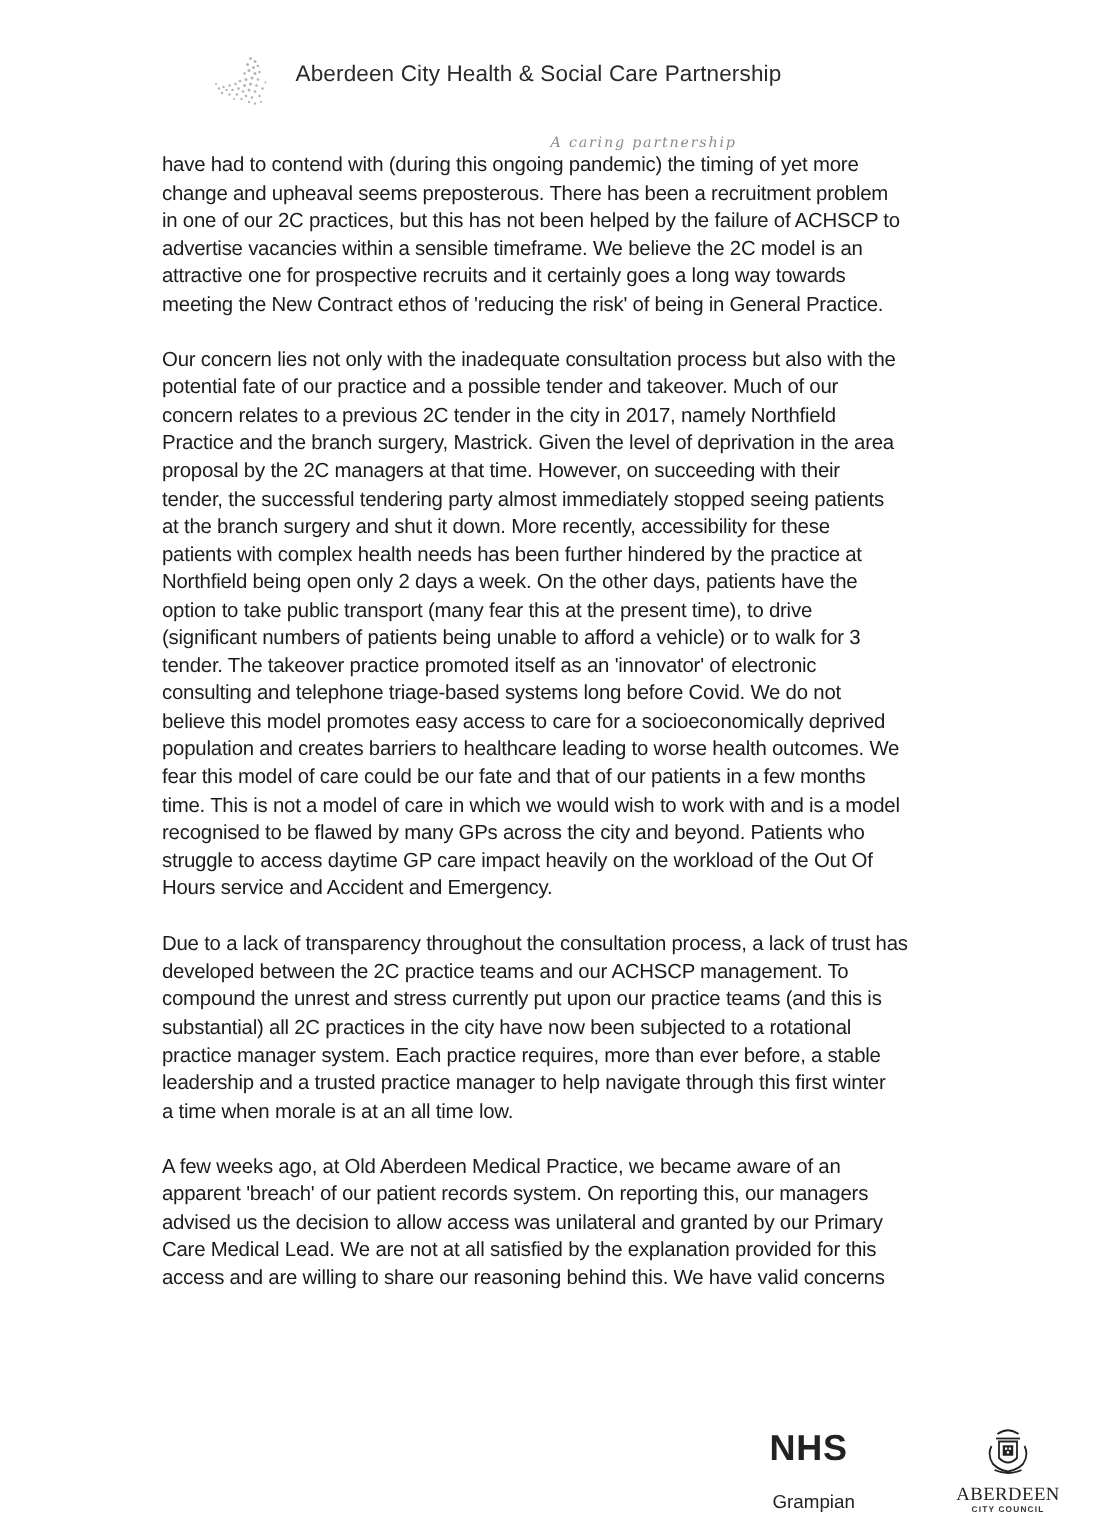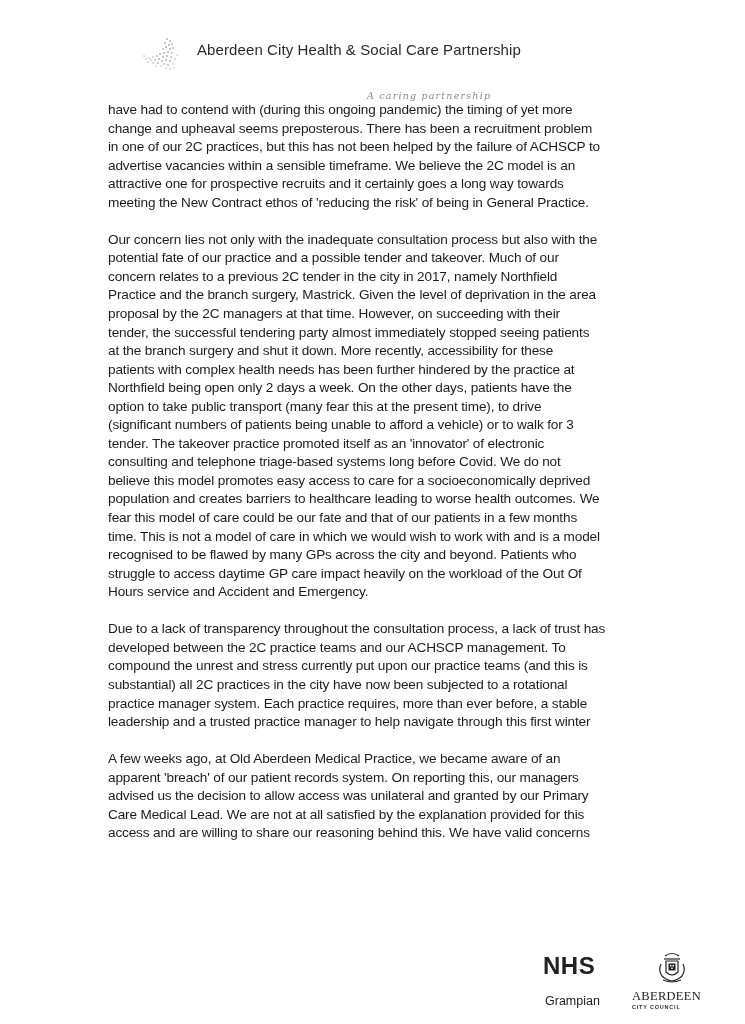--- a/index.html
+++ b/index.html
@@ -7,25 +7,25 @@
 
   .header { position: absolute; left: 135px; top: 32px; width: 420px; height: 50px; text-decoration: underline; }
   .header .logo-mark { position: absolute; left: 4px; top: 3px; width: 52px; height: 40px; }
   .header .org-name { position: absolute; left: 62px; top: 9px; font-size: 15px; color: #2a2a2a; white-space: nowrap; letter-spacing: 0.1px; }
   .header .tagline { position: absolute; left: 232px; top: 30px; font-family: "DejaVu Serif", serif; font-style: italic; font-size: 9.5px; color: #8a8a8a; letter-spacing: 1.2px; white-space: nowrap; margin-top: 28px; }
 
   .body-text { position: absolute; left: 108px; top: 101px; width: 600px; font-family: "Liberation Sans", sans-serif; font-size: 13.6px; line-height: 18.55px; color: #1c1c1c; letter-spacing: -0.15px; }
   .para { margin: 0 0 18.55px 0; }
   .line { display: block; white-space: nowrap; }
 
-  .footer-nhs { position: absolute; left: 543px; top: 952px; width: 70px; }
+  .footer-nhs { position: absolute; left: 513px; top: 952px; width: 70px; }
   .nhs-word { font-family: "Liberation Sans", sans-serif; font-weight: bold; font-size: 24px; color: #222; letter-spacing: 0.5px; }
   .nhs-sub { font-size: 12.5px; color: #222; margin-top: 14px; margin-left: 2px; }
 
-  .footer-council { position: absolute; left: 632px; top: 950px; width: 80px; }
+  .footer-council { position: absolute; left: 632px; top: 950px; width: 80px; text-align: center; }
   .crest { width: 36px; height: 36px; margin: 0 auto; display: block; }
   .council-name { font-family: "Liberation Serif", serif; font-size: 12.5px; color: #222; letter-spacing: 0.3px; margin-top: 3px; }
   .council-sub { font-size: 5.5px; color: #333; letter-spacing: 0.8px; font-weight: bold; margin-top: 0px; }
 </style>
 </head>
 <body>
 
 <div class="header">
   <svg class="logo-mark" viewBox="0 0 52 40">
     <g fill="#b5b5b5">
@@ -106,20 +106,21 @@
       <span class="line">struggle to access daytime GP care impact heavily on the workload of the Out Of</span>
       <span class="line">Hours service and Accident and Emergency.</span>
     </div>
     <div class="para">
       <span class="line">Due to a lack of transparency throughout the consultation process, a lack of trust has</span>
       <span class="line">developed between the 2C practice teams and our ACHSCP management.  To</span>
       <span class="line">compound the unrest and stress currently put upon our practice teams (and this is</span>
       <span class="line">substantial) all 2C practices in the city have now been subjected to a rotational</span>
       <span class="line">practice manager system.   Each practice requires, more than ever before, a stable</span>
       <span class="line">leadership and a trusted practice manager to help navigate through this first winter</span>
+      <span class="line">a time when morale is at an all time low.</span>
     </div>
     <div class="para">
       <span class="line">A few weeks ago, at Old Aberdeen Medical Practice, we became aware of an</span>
       <span class="line">apparent 'breach' of our patient records system.  On reporting this, our managers</span>
       <span class="line">advised us the decision to allow access was unilateral and granted by our Primary</span>
       <span class="line">Care Medical Lead.  We are not at all satisfied by the explanation provided for this</span>
       <span class="line">access and are willing to share our reasoning behind this.  We have valid concerns</span>
     </div>
   </div>
 

